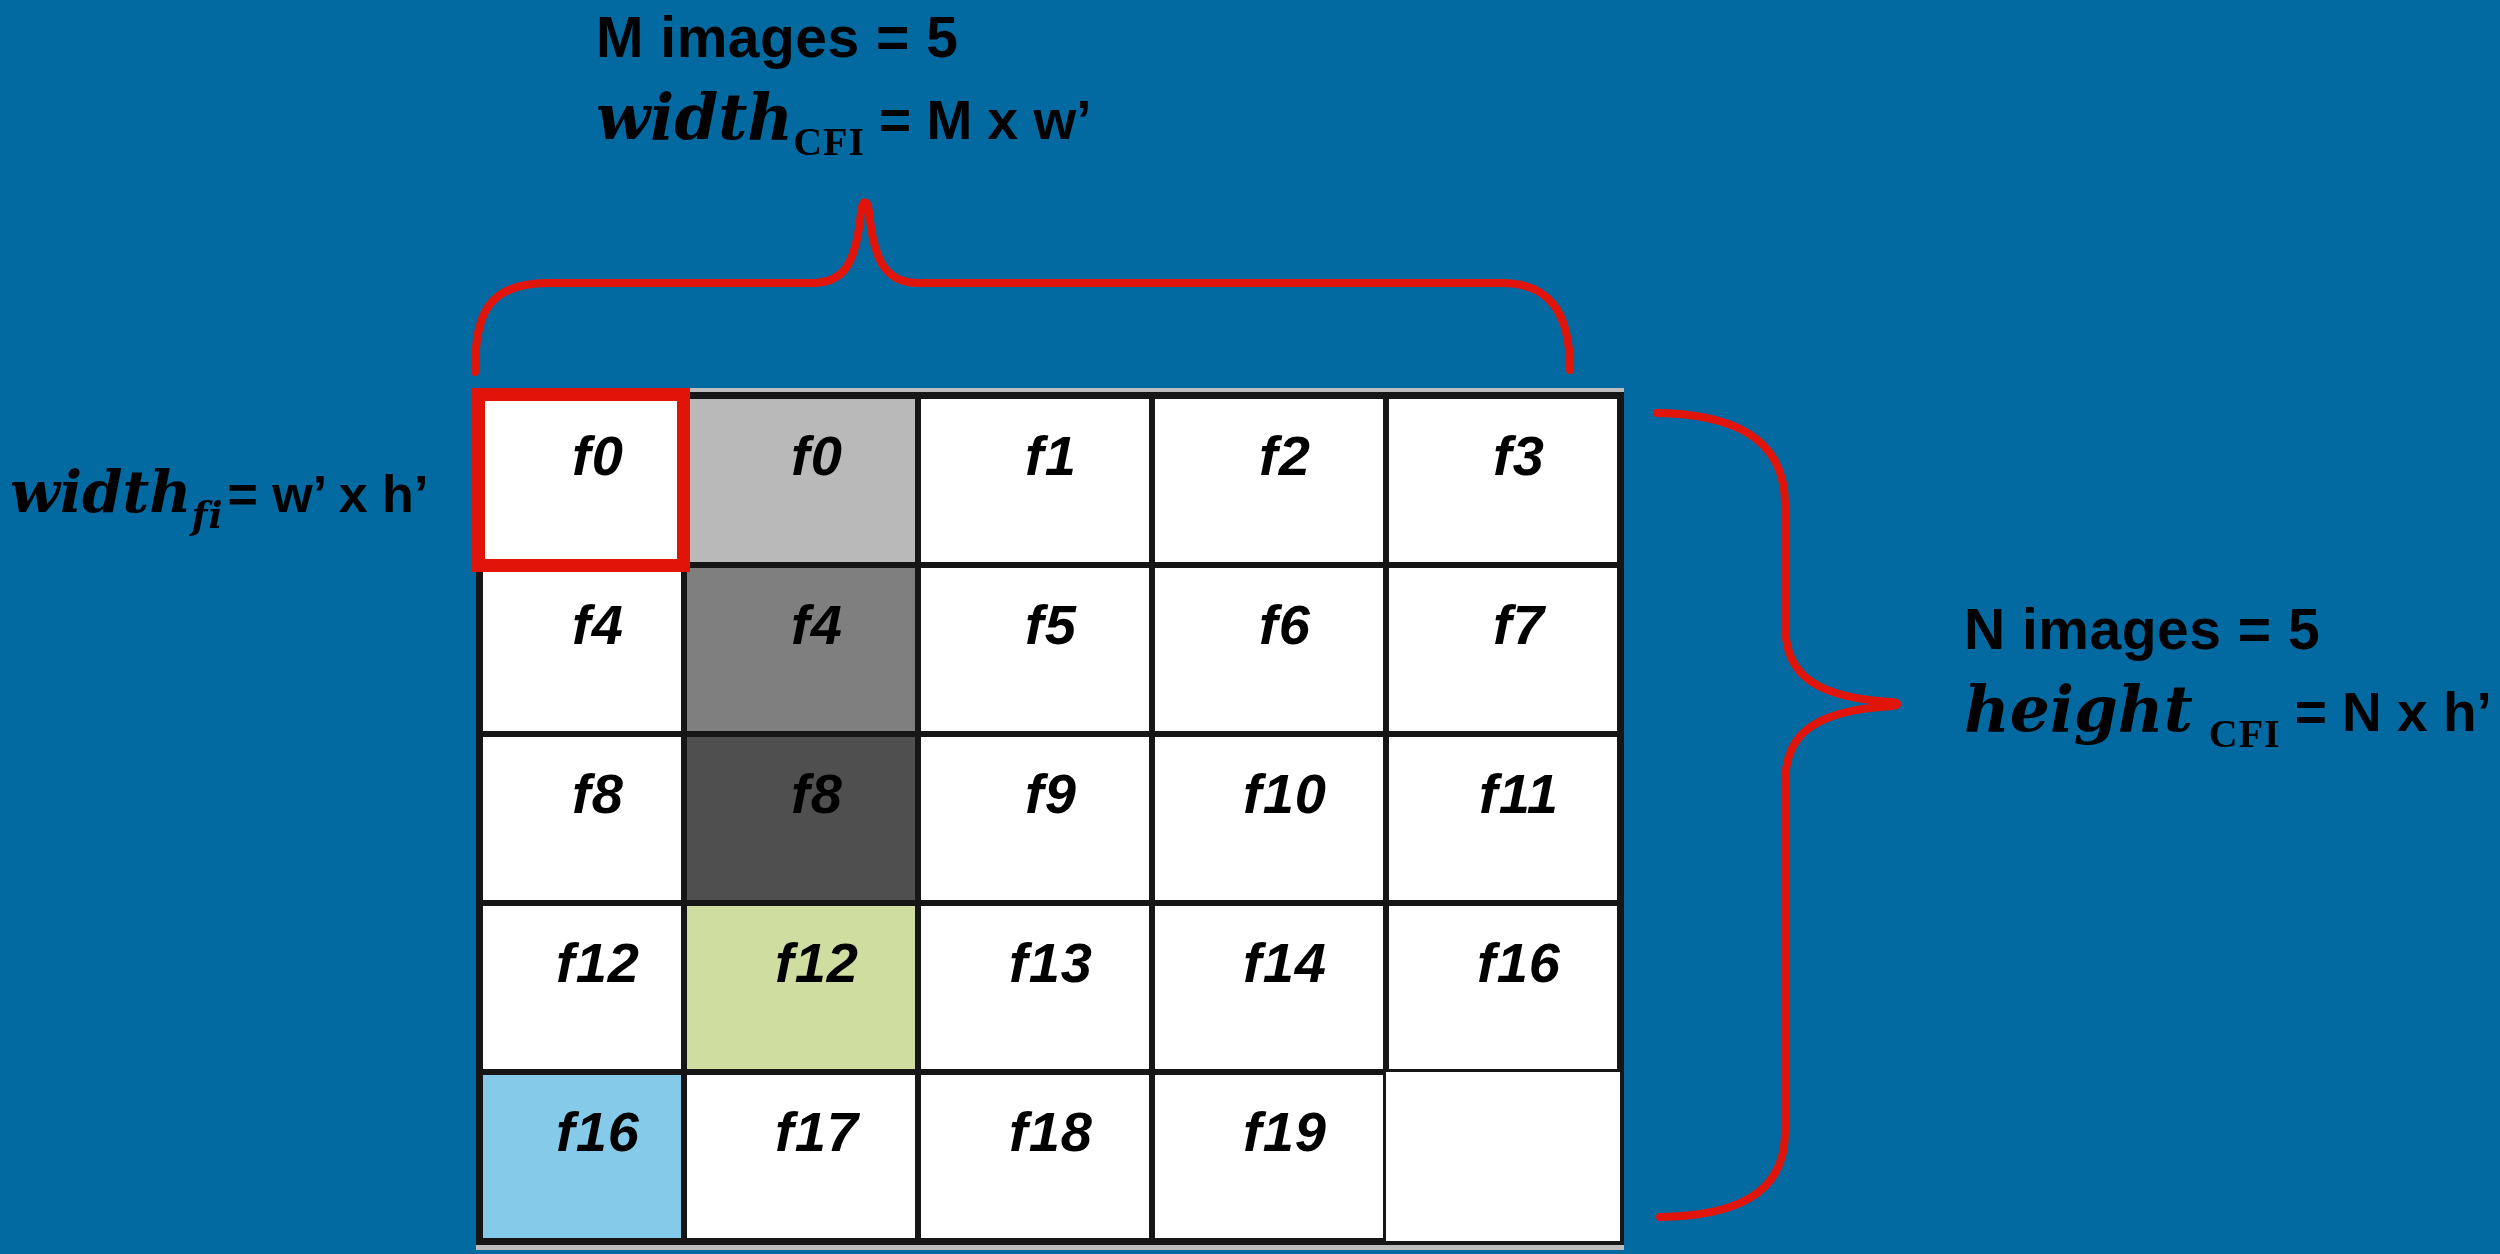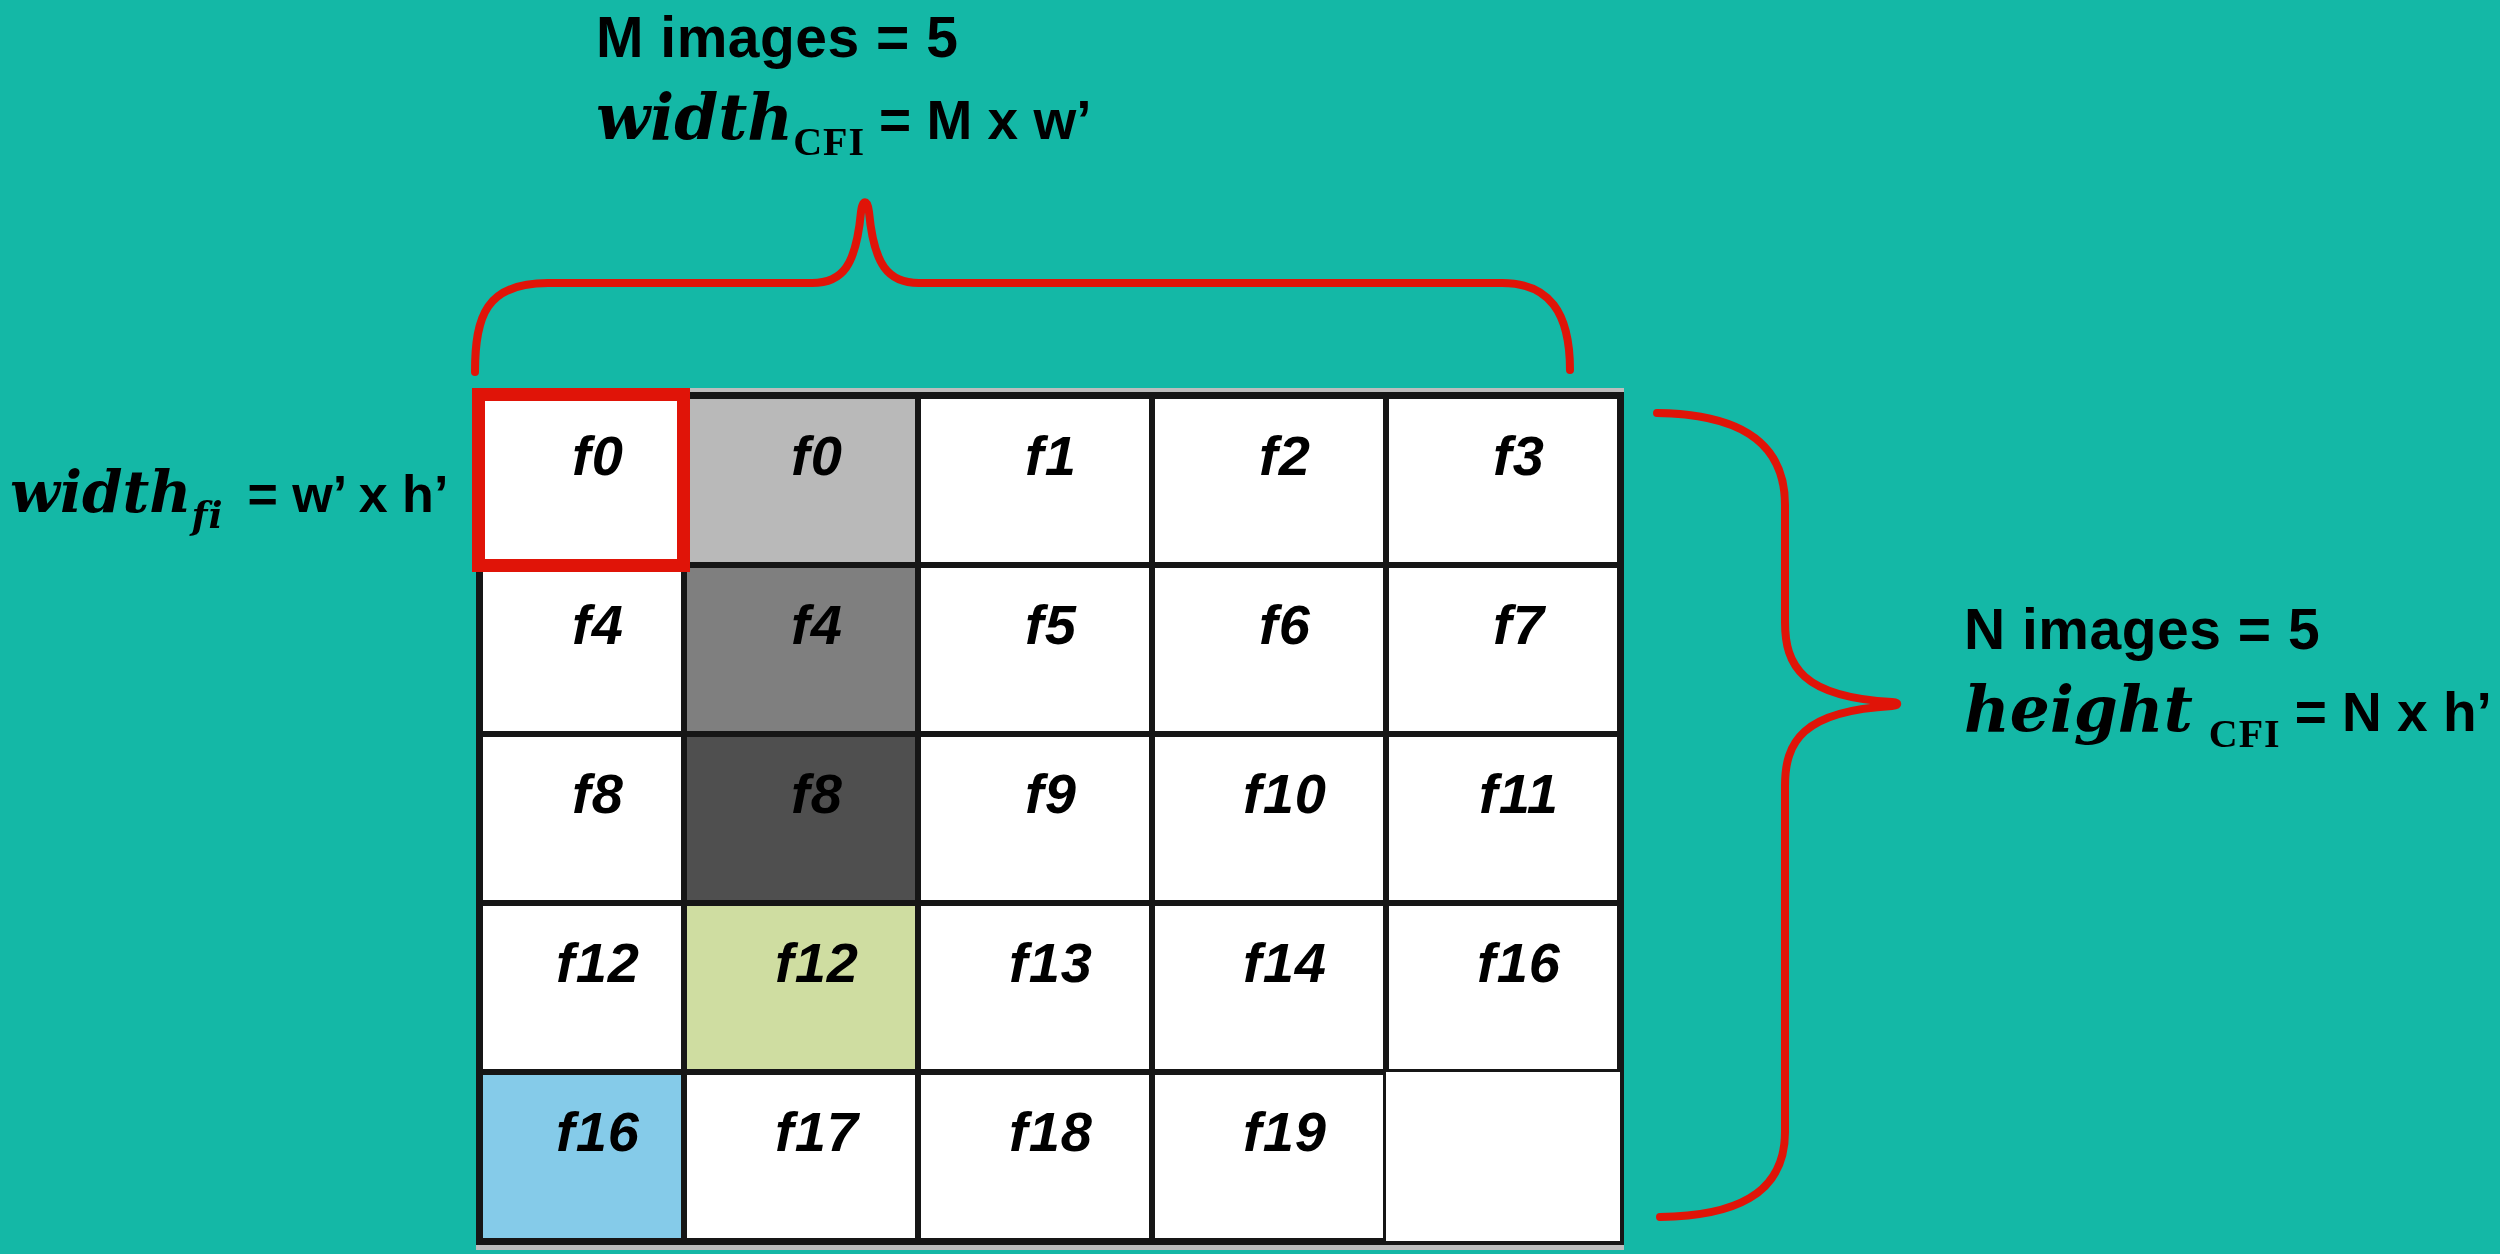--- a/index.html
+++ b/index.html
@@ -1,20 +1,20 @@
 <!DOCTYPE html>
 <html><head>
 <meta charset="utf-8">
 <style>
   html, body { margin: 0; padding: 0; background: #ffffff; }
   #canvas {
     position: relative;
     width: 2500px;
     height: 1254px;
-    background: #14b8a6;
+    background: #0369a1;
     font-family: "Liberation Sans", sans-serif;
     color: #000;
     overflow: hidden;
   }
 
   
   .annotation { position: absolute; white-space: nowrap; }
   .ann-line1 {
     font-size: 57px;
     font-weight: bold;
@@ -41,21 +41,21 @@
     font-size: 37px;
   }
   .math-rhs {
     font-weight: bold;
     font-size: 55px;
     margin-left: 14px;
   }
   #top-annotation   { left: 596px; top: 4px; }
   #left-annotation  { left: 10px;  top: 448px; }
   #left-annotation .math-var { font-size: 58px; }
-  #left-annotation .math-rhs { font-size: 52px; margin-left: 24px; }
+  #left-annotation .math-rhs { font-size: 52px; margin-left: 4px; }
   #right-annotation { left: 1964px; top: 596px; }
   #right-annotation .math-sub { margin-left: 16px; }
 
   
   #frame-grid {
     position: absolute;
     left: 476px;
     top: 392px;
     display: grid;
     grid-template-columns: 204px 234px 234px 234px 234px;

